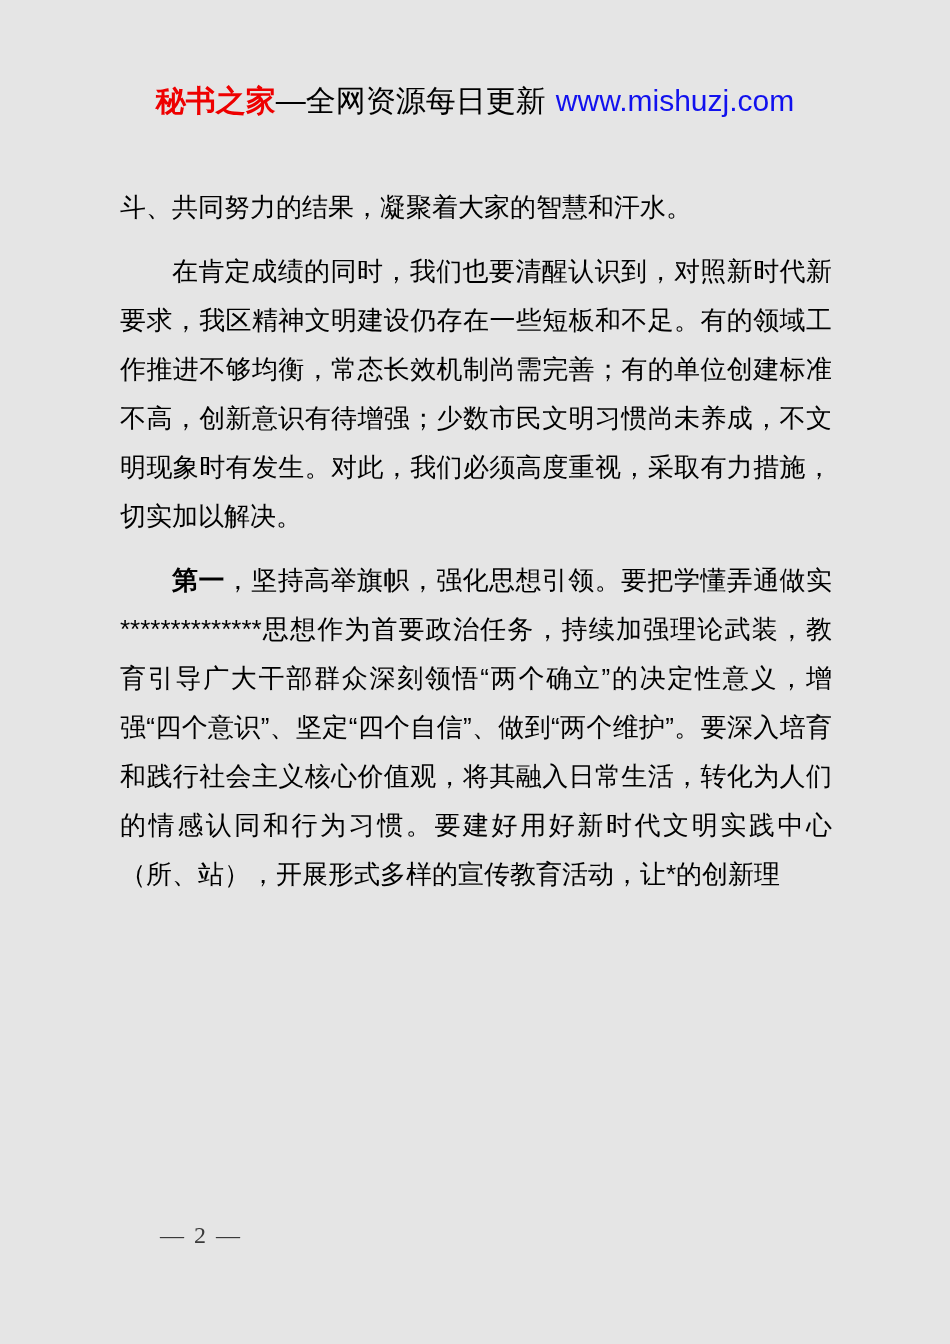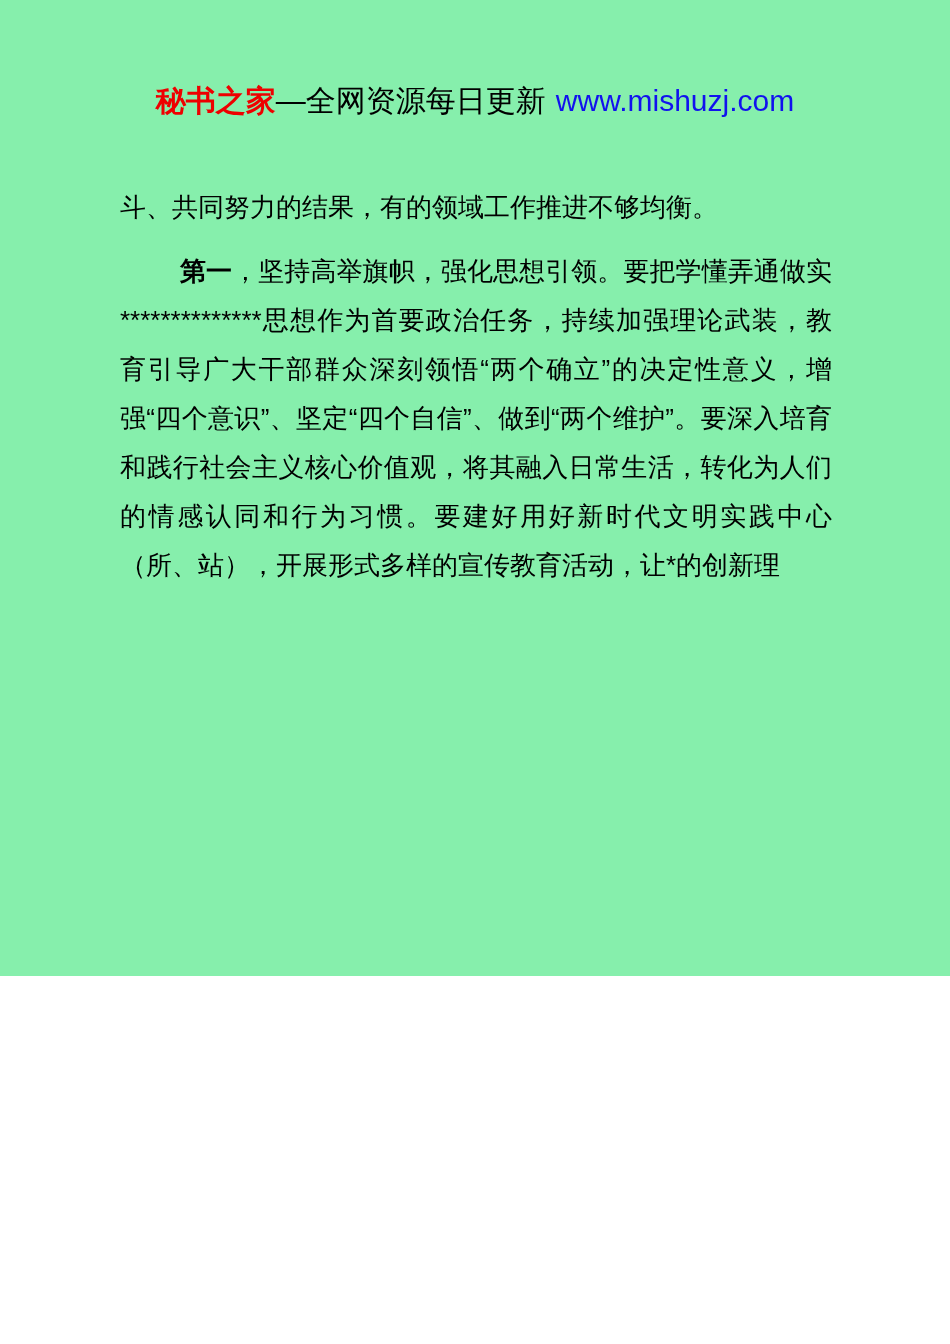--- a/index.html
+++ b/index.html
@@ -3,22 +3,22 @@
 <meta charset="utf-8">
 <style>
   html, body {
     margin: 0;
     padding: 0;
     background: #ffffff;
   }
   .page {
     position: relative;
     width: 950px;
-    height: 976px;
-    background: #86efac;
+    height: 1344px;
+    background: #e5e5e5;
     overflow: hidden;
     font-family: "Liberation Sans", sans-serif;
   }
   .doc-header {
     position: absolute;
     top: 82px;
     left: 0;
     width: 100%;
     text-align: center;
     font-size: 30px;
@@ -53,21 +53,20 @@
     margin: 0 0 15px 0;
   }
   .doc-body p.indent {
     text-indent: 2em;
   }
   .doc-body p.break-all {
     word-break: break-all;
   }
   .bold-lead {
     font-weight: bold;
-    margin-left: 8px;
   }
   .page-footer {
     position: absolute;
     left: 160px;
     top: 1222px;
     font-family: "Liberation Serif", serif;
     font-size: 24px;
     color: #3a3a3a;
     letter-spacing: 2px;
   }
@@ -75,19 +74,20 @@
 </head>
 <body>
 
 <div class="page">
 
   <div class="doc-header">
     <span class="site-name">秘书之家</span><span class="header-sep">—</span><span class="header-tagline">全网资源每日更新</span><span class="header-url">www.mishuzj.com</span>
   </div>
 
   <div class="doc-body">
-    <p>斗、共同努力的结果，有的领域工作推进不够均衡。</p>
+    <p>斗、共同努力的结果，凝聚着大家的智慧和汗水。</p>
+    <p class="indent">在肯定成绩的同时，我们也要清醒认识到，对照新时代新要求，我区精神文明建设仍存在一些短板和不足。有的领域工作推进不够均衡，常态长效机制尚需完善；有的单位创建标准不高，创新意识有待增强；少数市民文明习惯尚未养成，不文明现象时有发生。对此，我们必须高度重视，采取有力措施，切实加以解决。</p>
     <p class="indent break-all"><span class="bold-lead">第一</span><span>，坚持高举旗帜，强化思想引领。要把学懂弄通做实**************思想作为首要政治任务，持续加强理论武装，教育引导广大干部群众深刻领悟“两个确立”的决定性意义，增强“四个意识”、坚定“四个自信”、做到“两个维护”。要深入培育和践行社会主义核心价值观，将其融入日常生活，转化为人们的情感认同和行为习惯。要建好用好新时代文明实践中心（所、站），开展形式多样的宣传教育活动，让*的创新理</span></p>
   </div>
 
   <div class="page-footer">— 2 —</div>
 
 </div>
 
 </body></html>

